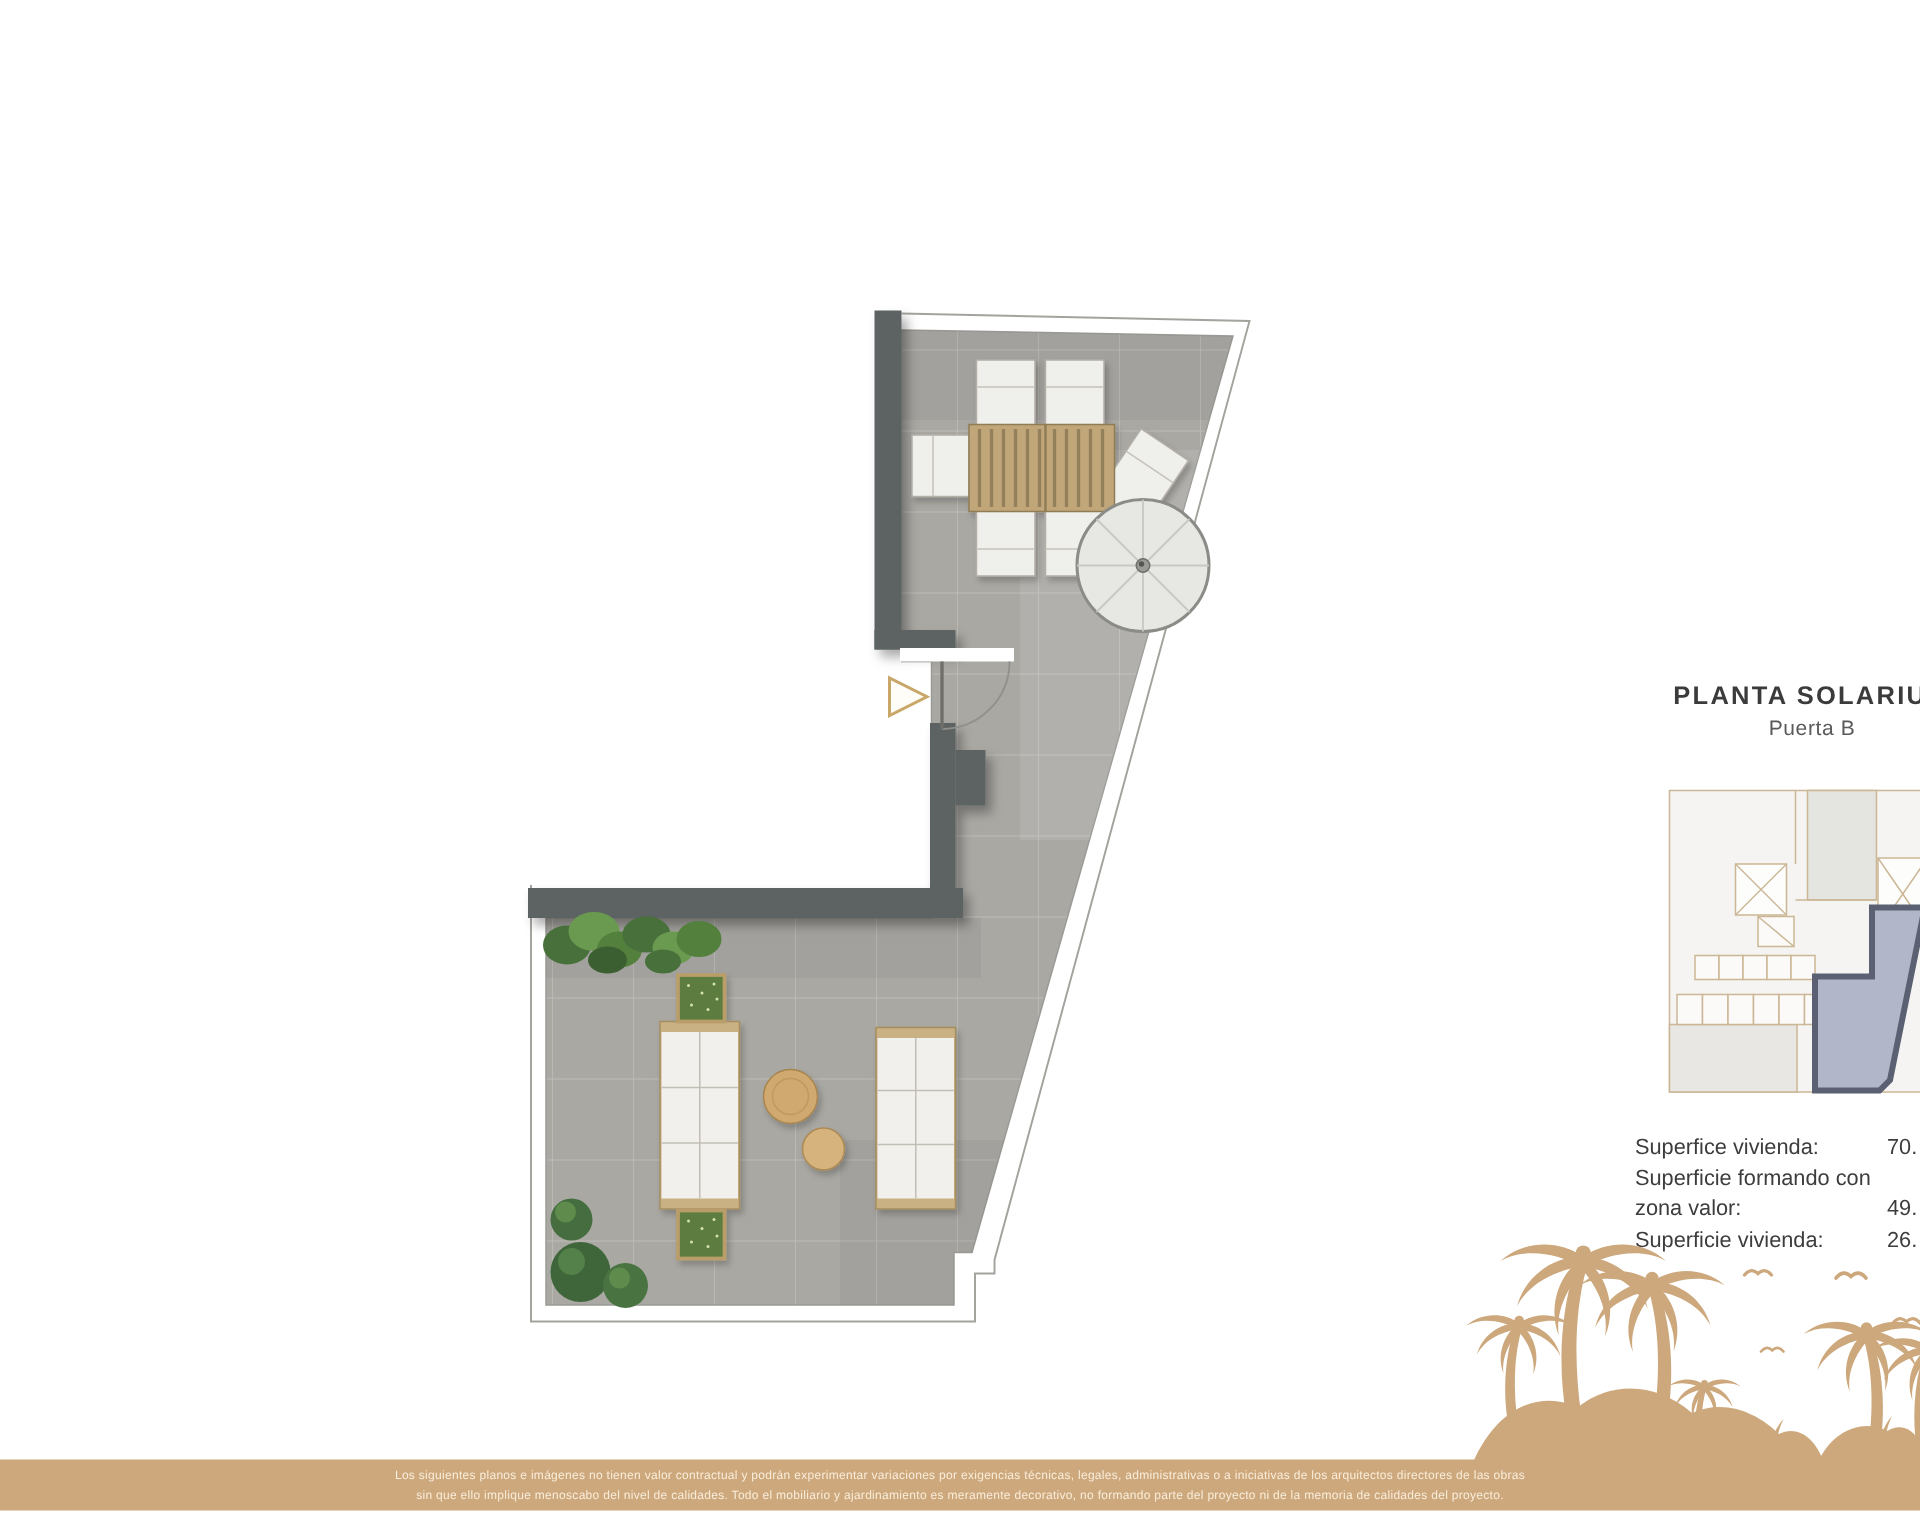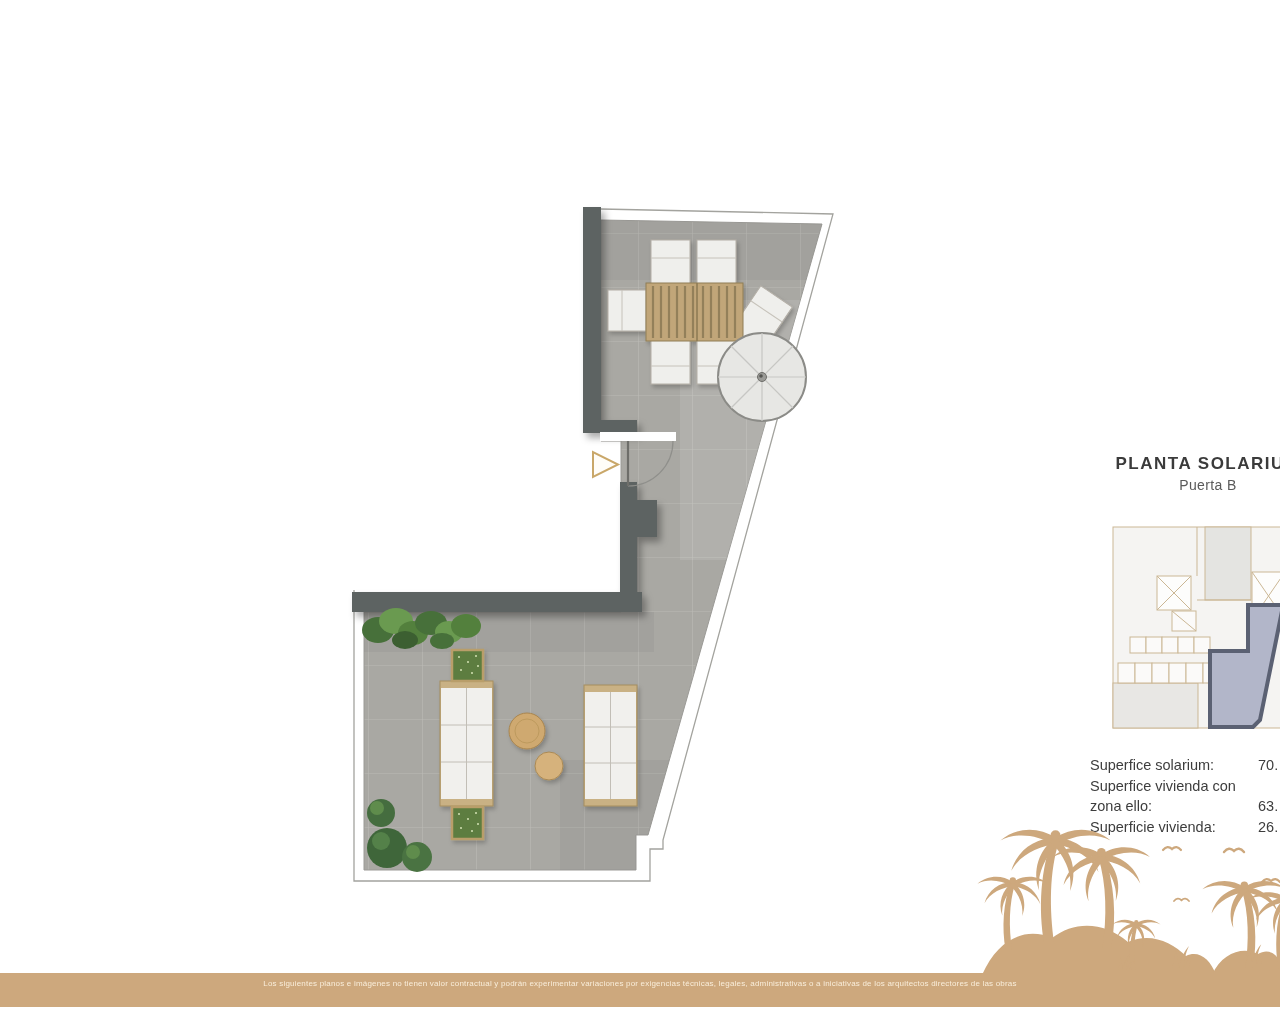--- a/index.html
+++ b/index.html
@@ -237,30 +237,30 @@
         <rect x="1237" y="663" width="17" height="20"></rect>
     </g>
     <line x1="1197" y1="600" x2="1251" y2="600"></line>
     <line x1="1197" y1="527" x2="1197" y2="576"></line>
   </g>
   <path d="M1248,605 L1284,605 L1284,601 L1260,720 L1253,727 L1210,727 L1210,651 L1248,651 Z" fill="#b2b6c9" stroke="#5b6173" stroke-width="4" stroke-linejoin="miter"></path>
 </svg>
 
 <div class="areas">
   <div class="area-row">
-    <span>Superfice solarium:</span>
+    <span>Superfice vivienda:</span>
     <span class="area-value">70.</span>
   </div>
   <div class="area-row">
-    <span>Superfice vivienda con</span>
+    <span>Superficie formando con</span>
     <span class="area-value"></span>
   </div>
   <div class="area-row">
-    <span>zona ello:</span>
-    <span class="area-value">63.</span>
+    <span>zona valor:</span>
+    <span class="area-value">49.</span>
   </div>
   <div class="area-row">
     <span>Superficie vivienda:</span>
     <span class="area-value">26.</span>
   </div>
 </div>
 
 <svg class="art-svg" width="325" height="170" viewBox="955 805 325 170">
   <defs>
     <g id="palm">
@@ -295,13 +295,14 @@
   <g stroke="#cda87d">
     <use href="#bird" transform="translate(1163,850) scale(0.9)"></use>
     <use href="#bird" transform="translate(1224,852) scale(1)"></use>
     <use href="#bird" transform="translate(1174,901) scale(0.75)"></use>
     <use href="#bird" transform="translate(1262,882) scale(0.9)"></use>
   </g>
 </svg>
 
 <div class="band" style="background: rgb(205, 168, 125);">
   <div>Los siguientes planos e imágenes no tienen valor contractual y podrán experimentar variaciones por exigencias técnicas, legales, administrativas o a iniciativas de los arquitectos directores de las obras</div>
+  <div>sin que ello implique menoscabo del nivel de calidades. Todo el mobiliario y ajardinamiento es meramente decorativo, no formando parte del proyecto ni de la memoria de calidades del proyecto.</div>
 </div>
 
 </body></html>

